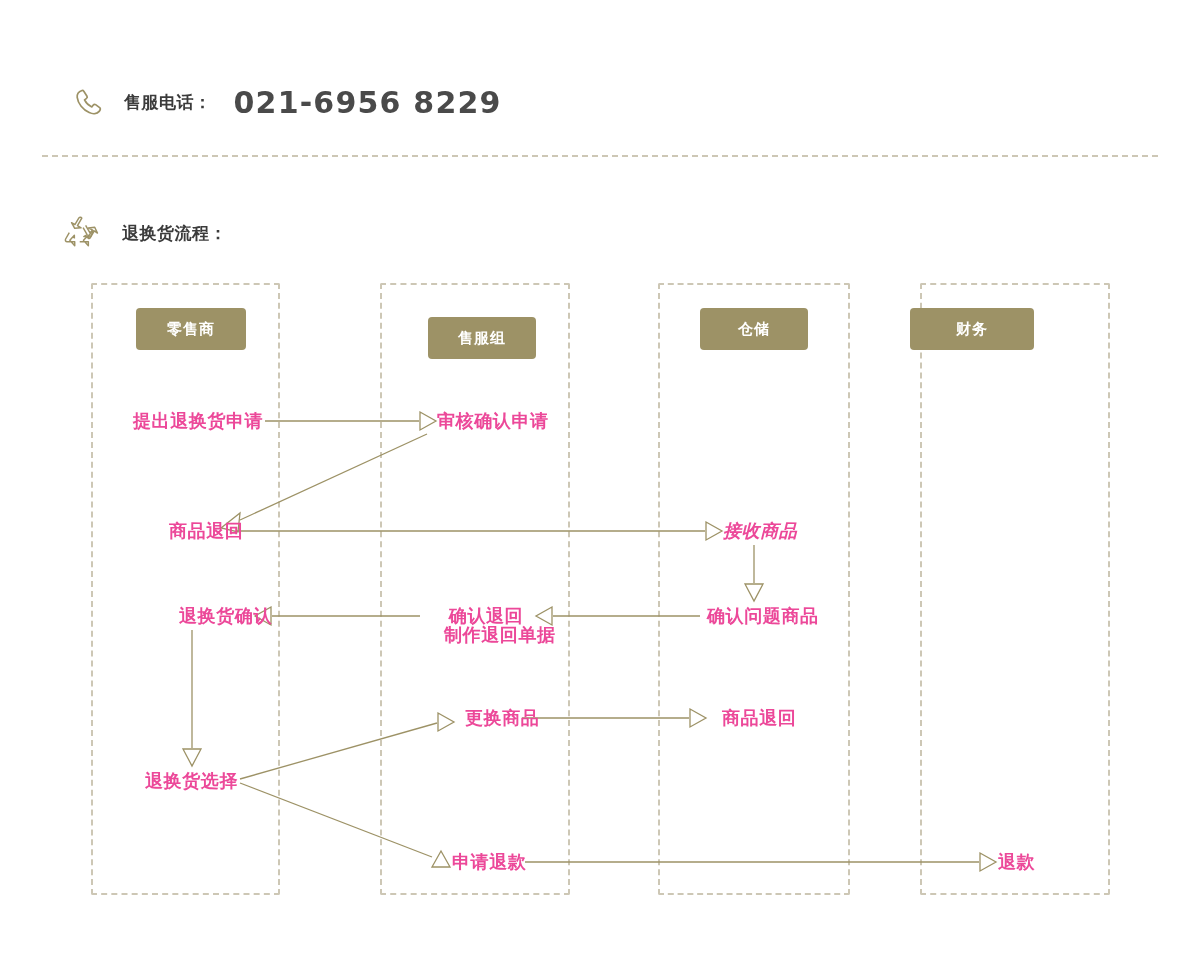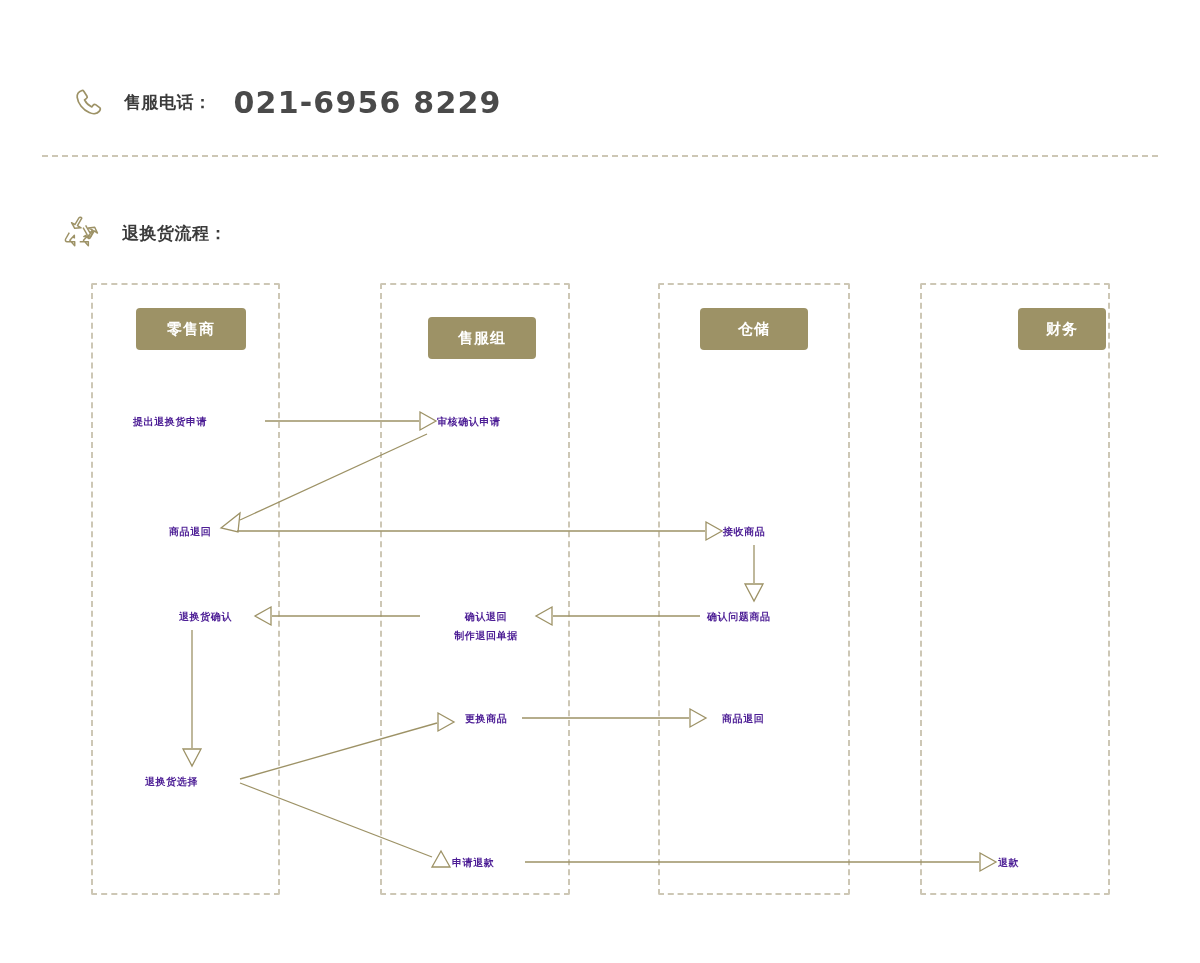--- a/index.html
+++ b/index.html
@@ -118,39 +118,39 @@
     font-size: 15px;
     font-weight: bold;
     letter-spacing: 1px;
     display: flex;
     align-items: center;
     justify-content: center;
   }
   .head-1 { left: 136px; width: 110px; }
   .head-2 { left: 428px; width: 108px; margin-top: 9px; }
   .head-3 { left: 700px; width: 108px; }
-  .head-4 { left: 1018px; width: 88px; }
+  .head-4 { left: 910px; width: 124px; }
 
   
   .connectors {
     position: absolute;
     left: 0;
     top: 0;
     width: 1200px;
     height: 963px;
     pointer-events: none;
   }
 
   
   .node {
     position: absolute;
-    font-size: 10px;
+    font-size: 18px;
     font-weight: bold;
     letter-spacing: 0.6px;
-    color: #4c1d95;
+    color: #ec4899;
     white-space: nowrap;
     line-height: 19px;
   }
   .node.center {
     text-align: center;
   }
 </style>
 </head>
 <body>
 
@@ -229,21 +229,21 @@
       <path d="M432 867 L441 851 L450 867 Z"></path>
 
       <line x1="525" y1="862" x2="979" y2="862"></line>
       <path d="M980 853 L996 862 L980 871 Z"></path>
     </g>
   </svg>
 
   <div class="node" style="left:133px; top:412px;">提出退换货申请</div>
   <div class="node" style="left:437px; top:412px;">审核确认申请</div>
   <div class="node" style="left:157px; top:522px;margin-left:12px;">商品退回</div>
-  <div class="node" style="left:723px; top:522px;">接收商品</div>
+  <div class="node" style="left:723px; top:522px;font-style:italic;">接收商品</div>
   <div class="node" style="left:707px; top:607px;">确认问题商品</div>
 
   <div class="node center" style="left:444px; top:607px; width:84px;">
     <span>确认退回</span><br>
     <span>制作退回单据</span>
   </div>
 
   <div class="node" style="left:145px; top:607px;margin-left:34px;">退换货确认</div>
   <div class="node" style="left:145px; top:772px;">退换货选择</div>
   <div class="node" style="left:465px; top:709px;">更换商品</div>

